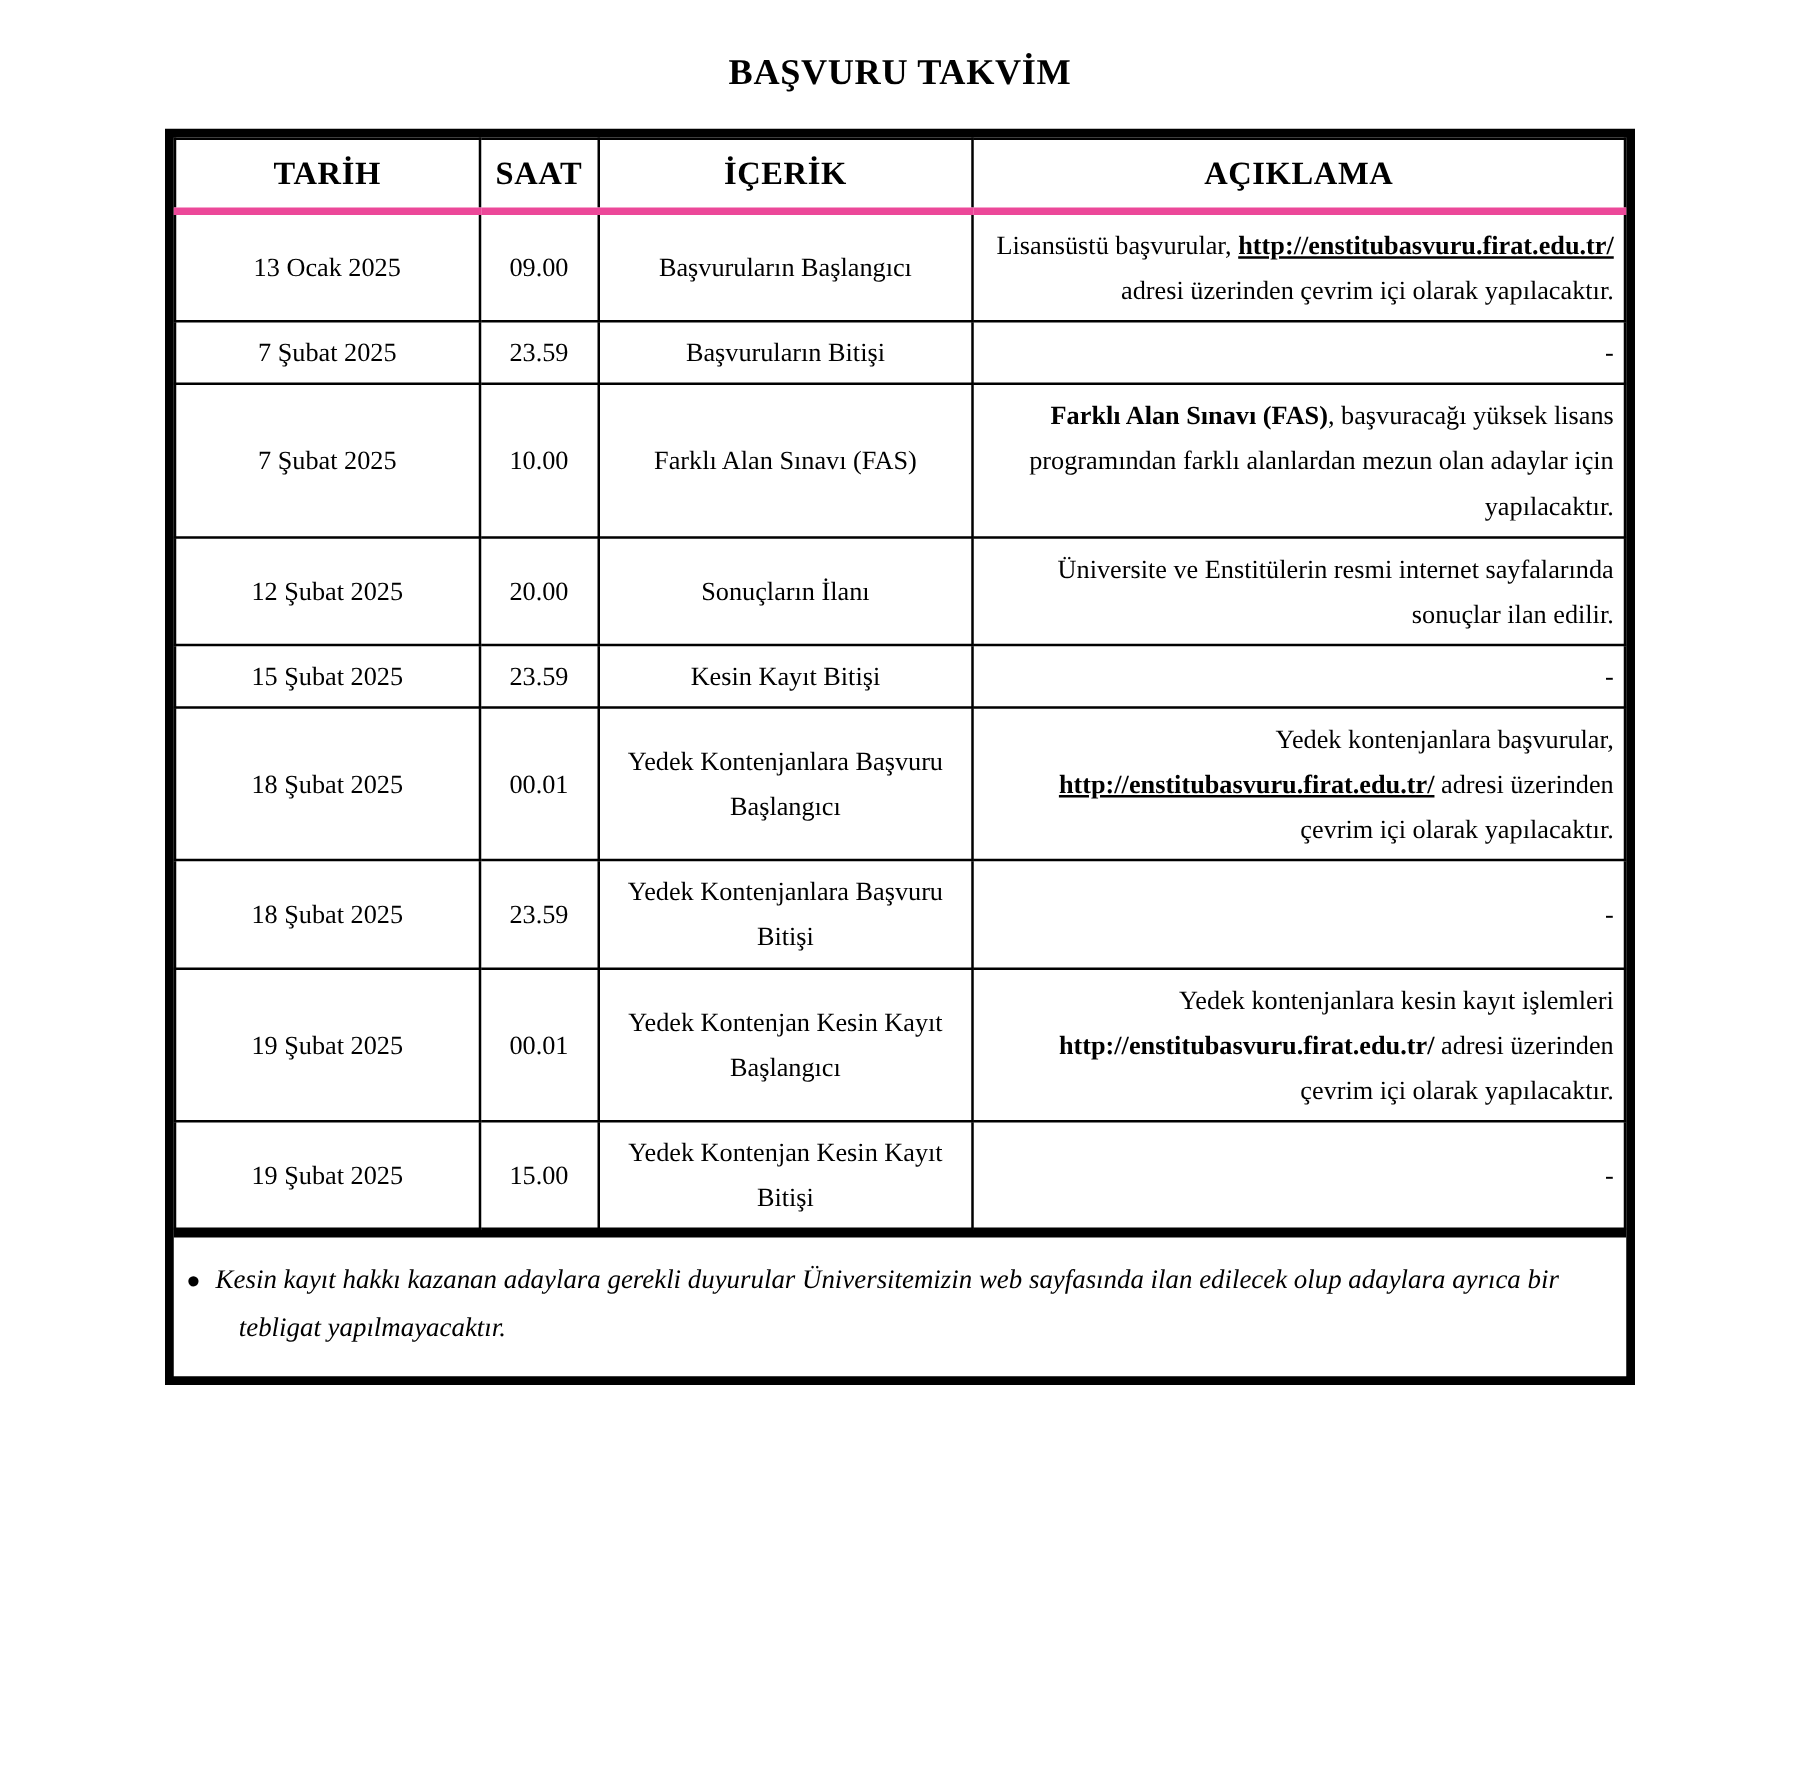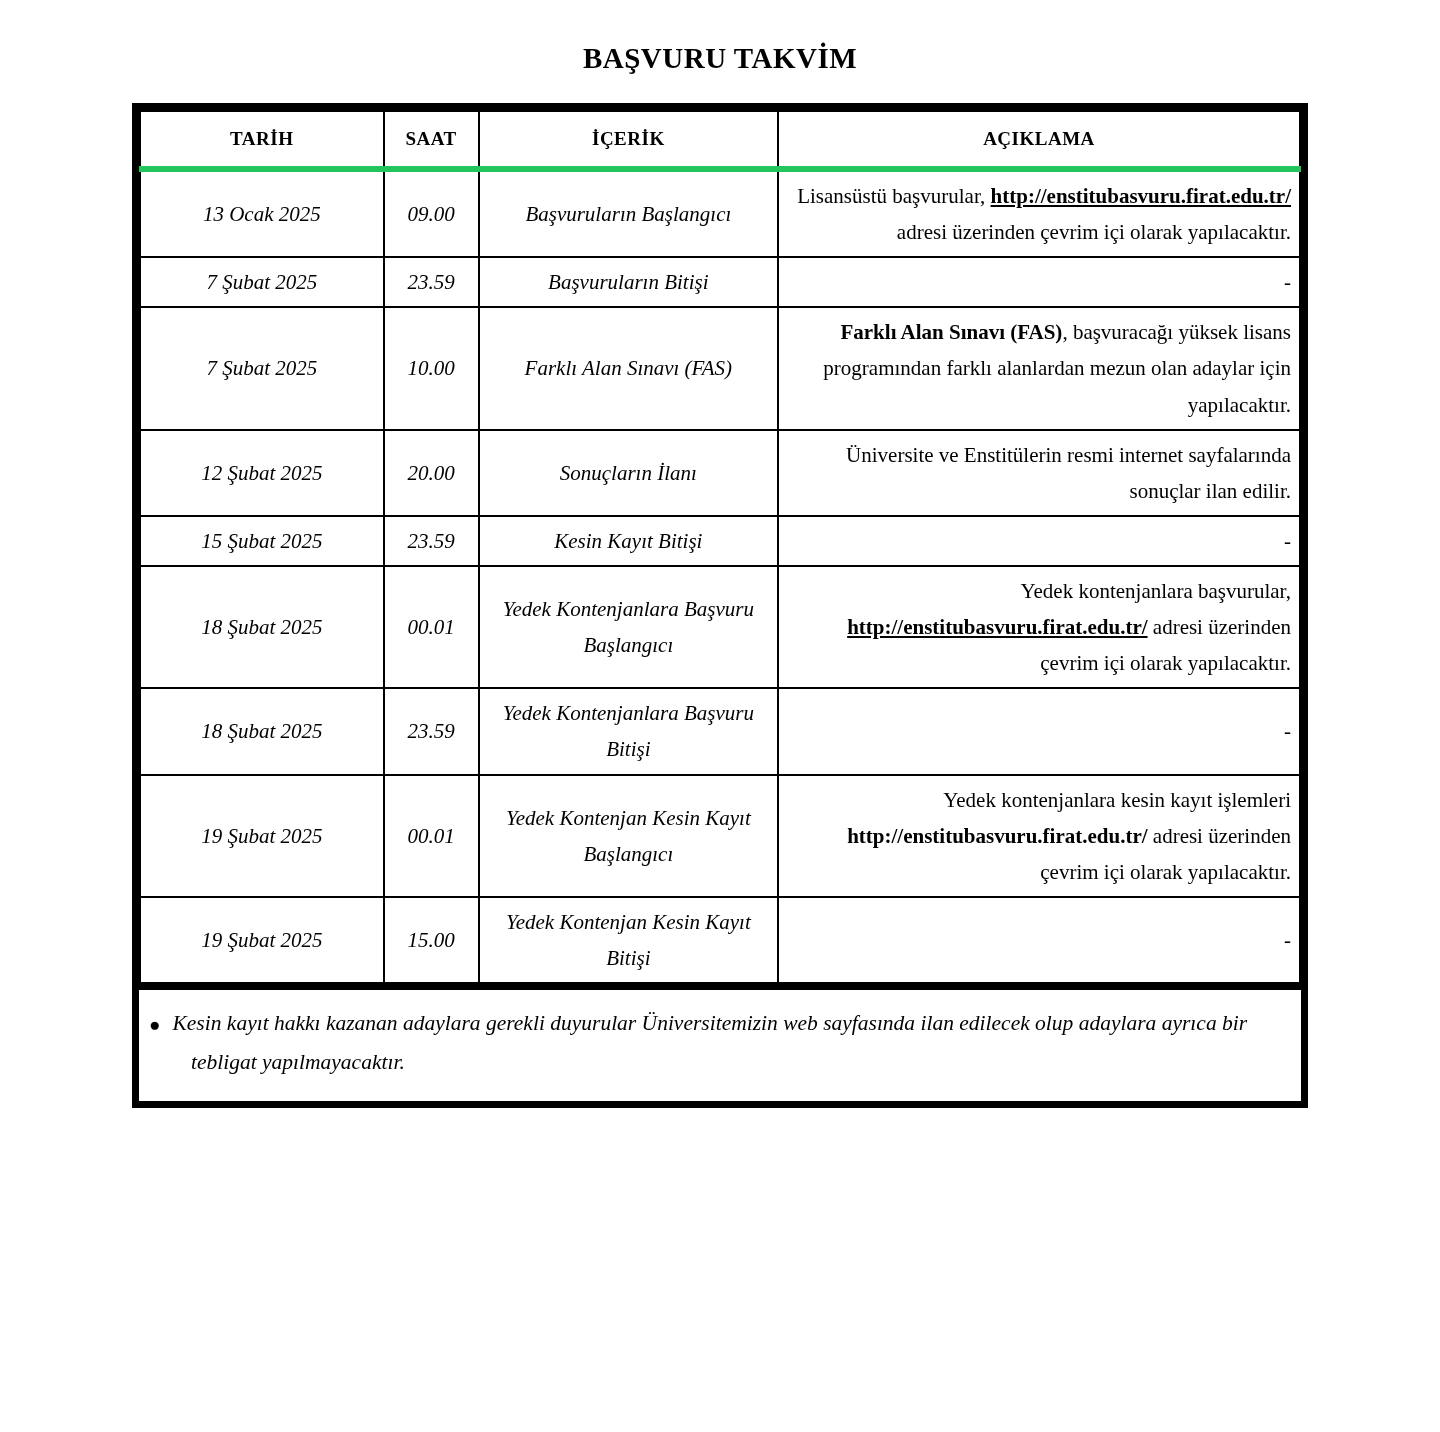--- a/index.html
+++ b/index.html
@@ -35,37 +35,36 @@
   col.c-date    { width: 21%;   }
   col.c-time    { width: 8.2%;  }
   col.c-content { width: 25.8%; }
   col.c-desc    { width: 45%;   }
 
   table.schedule th,
   table.schedule td {
     border: 2px solid #000000;
   }
   table.schedule thead th {
-    font-size: 19px;
+    font-size: 26px;
     font-weight: bold;
     letter-spacing: 0.5px;
     height: 52px;
     text-align: center;
     vertical-align: middle;
-    border-bottom: 6px solid #22c55e;
+    border-bottom: 6px solid #ec4899;
   }
   table.schedule td {
     font-size: 21px;
     line-height: 1.72;
     vertical-align: middle;
     padding: 6px 8px;
   }
   .col-date, .col-time, .col-content {
     text-align: center;
-    font-style: italic;
   }
   .col-desc {
     text-align: right;
     padding-left: 15px;
     padding-right: 12px;
   }
   td.v-top {
     vertical-align: top;
     padding-top: 8px;
   }

